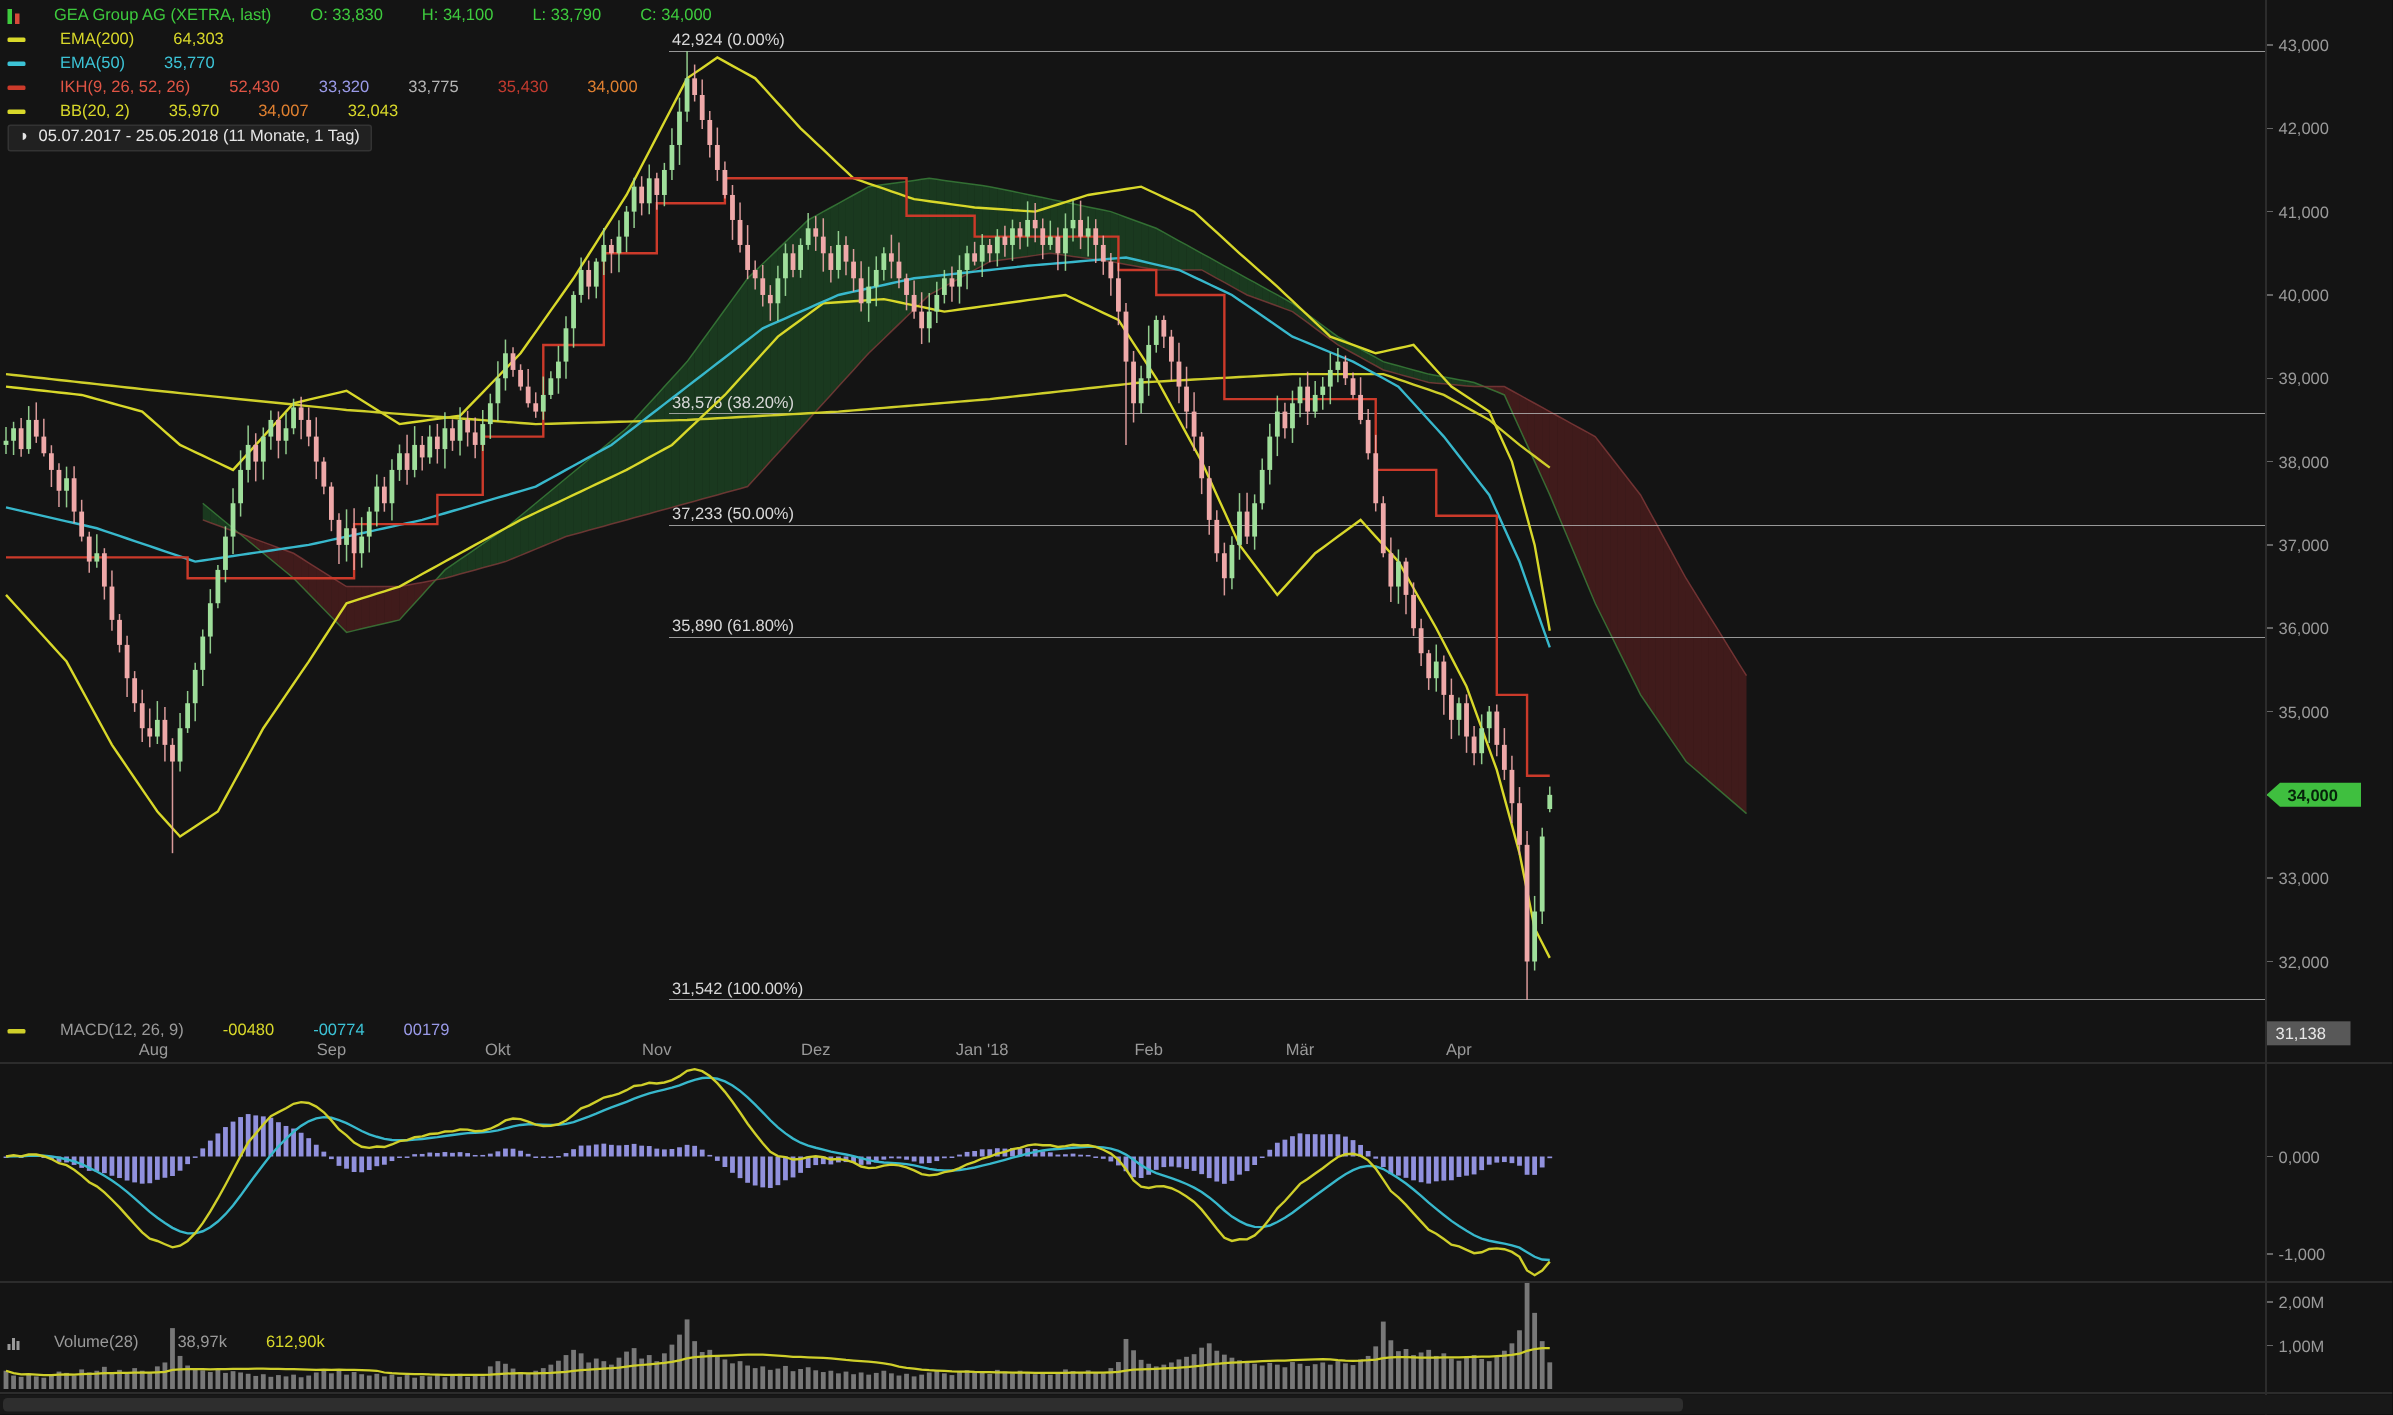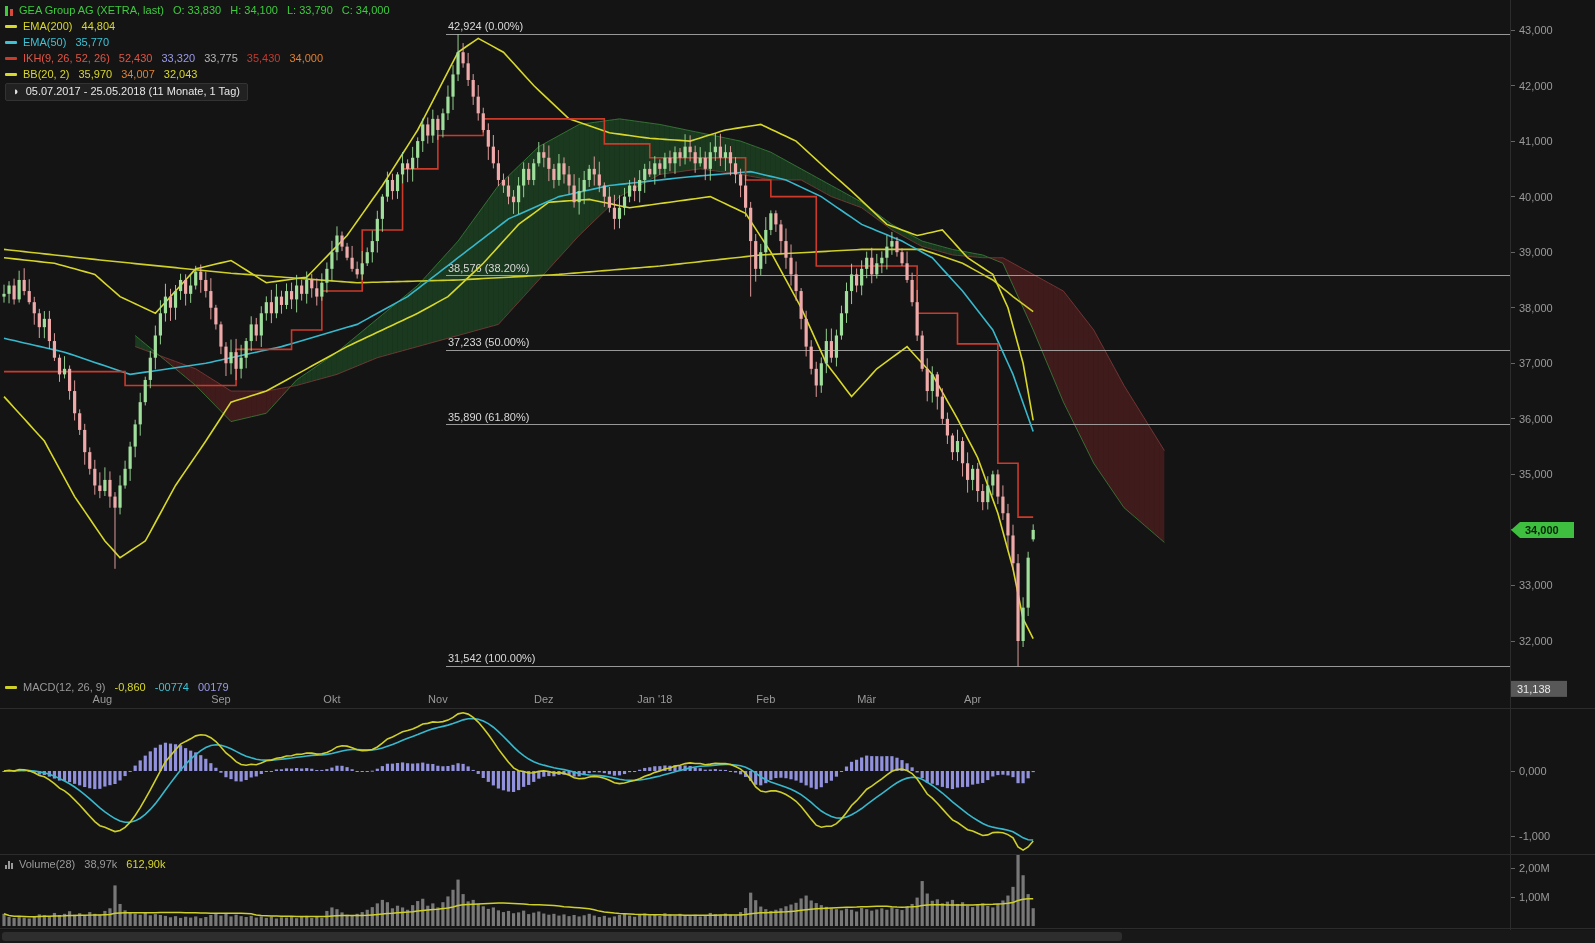--- a/index.html
+++ b/index.html
@@ -1,21 +1,21 @@
 <!DOCTYPE html>
 <html><head>
 <meta charset="utf-8">
 <style>
   html,body{margin:0;padding:0;background:#0c0c0c;}
   .screen{position:relative;width:1595px;height:943px;background:#141414;overflow:hidden;
           font-family:"Liberation Sans",sans-serif;}
   #chart-svg{position:absolute;left:0;top:0;z-index:1;}
   svg text{font-family:"Liberation Sans",sans-serif;}
   .lg{position:absolute;left:5px;z-index:2;font:11px/15px "Liberation Sans",sans-serif;}
-  .row{display:flex;align-items:center;margin-bottom:1px;white-space:nowrap;height:15px;}
+  .row{display:flex;align-items:center;margin-bottom:1px;white-space:nowrap;height:15px;gap:17px;}
   .chip{display:inline-block;width:12px;height:3px;border-radius:1px;margin-right:6px;}
   .sp{margin-left:9px;}
   .green{color:#3ecb3e}.yellow{color:#d8d82a}.cyan{color:#3cc3d6}.red{color:#e05545}
   .purple{color:#9a9ae8}.gray{color:#b5b5b5}.dim{color:#9a9a9a}.orange{color:#e08030}.darkred{color:#c23b2f}
   .chip-date{background:#212121;border:1px solid #333;padding:0 7px;border-radius:2px;color:#e6e6e6;
              display:inline-flex;gap:6px;align-items:center;height:16px;margin-top:2px;}
   .ic-candles{display:inline-flex;gap:2px;margin-right:6px;align-items:flex-end;}
   .ic-candles i{display:block;width:3px;height:10px;background:#3ecb3e;}
   .ic-candles i.dn{height:7px;background:#d84a3a;}
   .ic-vol{display:inline-flex;gap:1px;align-items:flex-end;margin-right:6px;}
@@ -1162,21 +1162,21 @@
         </span>
       <span class="green">GEA Group AG (XETRA, last)</span>
       <span class="green sp">O: 33,830</span>
       <span class="green sp">H: 34,100</span>
       <span class="green sp">L: 33,790</span>
       <span class="green sp">C: 34,000</span>
     </div>
     <div class="row">
       <span class="chip" style="background:#d8d82a"></span>
       <span class="yellow">EMA(200)</span>
-      <span class="yellow sp">44,804</span>
+      <span class="yellow sp">64,303</span>
     </div>
     <div class="row">
       <span class="chip" style="background:#3cc3d6"></span>
       <span class="cyan">EMA(50)</span>
       <span class="cyan sp">35,770</span>
     </div>
     <div class="row">
       <span class="chip" style="background:#cc3a2a"></span>
       <span class="red">IKH(9, 26, 52, 26)</span>
       <span class="red sp">52,430</span>
@@ -1197,27 +1197,27 @@
         <span>◗</span>
         <span>05.07.2017 - 25.05.2018  (11 Monate, 1 Tag)</span>
       </span>
     </div>
   </div>
 
   <div class="lg" style="top:680px">
     <div class="row">
       <span class="chip" style="background:#cfcf2a"></span>
       <span class="dim">MACD(12, 26, 9)</span>
-      <span class="yellow sp">-0,860</span>
+      <span class="yellow sp">-00480</span>
       <span class="cyan sp">-00774</span>
       <span class="purple sp">00179</span>
     </div>
   </div>
 
-  <div class="lg" style="top:857px">
+  <div class="lg" style="top:888px">
     <div class="row">
       <span class="ic-vol">
           <i class="b1"></i>
           <i class="b2"></i>
           <i class="b3"></i>
         </span>
       <span class="dim">Volume(28)</span>
       <span class="dim sp">38,97k</span>
       <span class="yellow sp">612,90k</span>
     </div>

